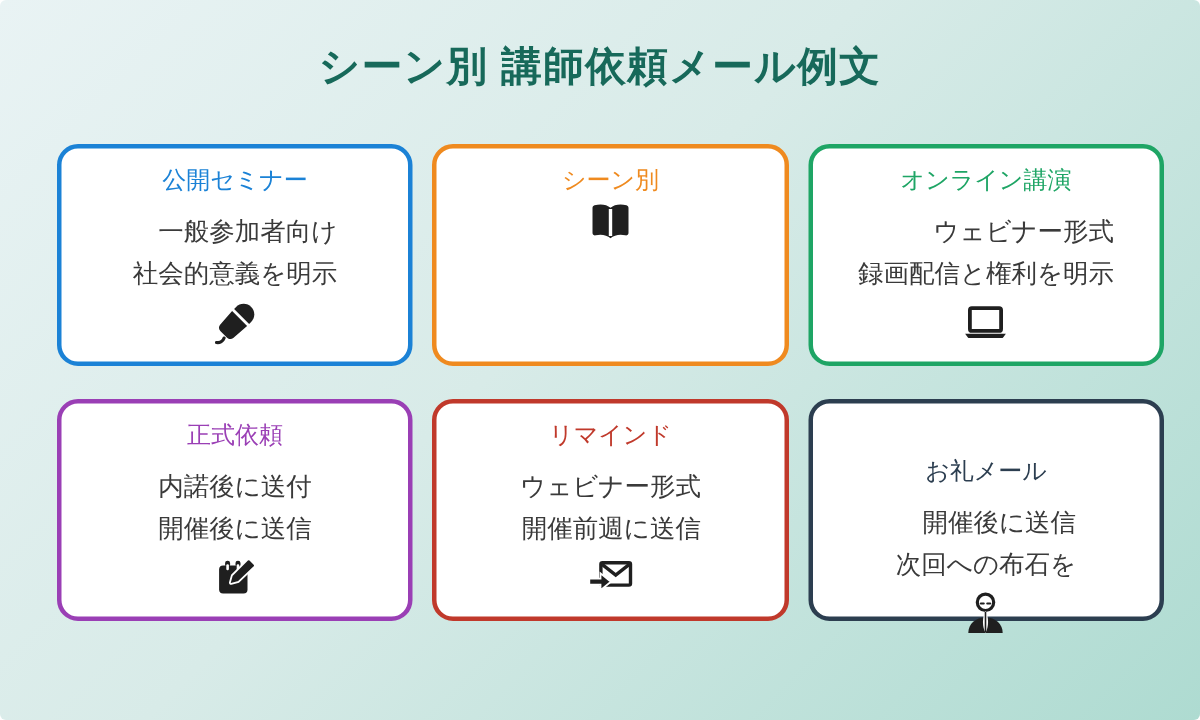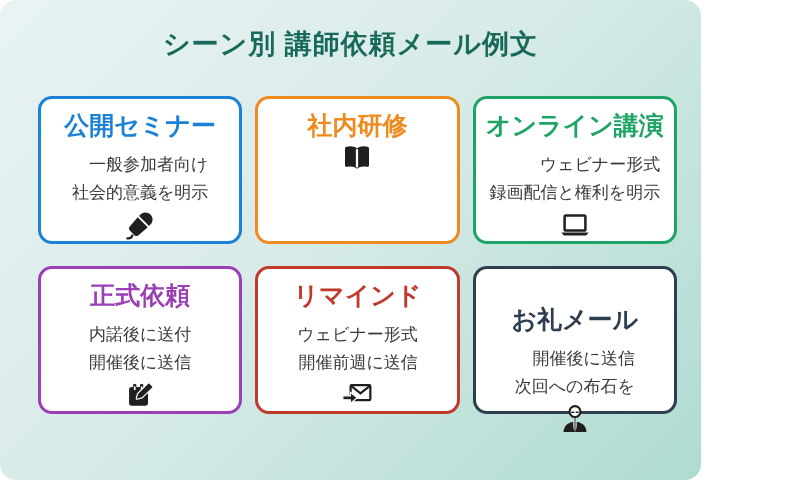--- a/index.html
+++ b/index.html
@@ -3,23 +3,23 @@
 <meta charset="utf-8">
 <style>
   html, body {
     margin: 0;
     padding: 0;
     background: #ffffff;
     font-family: "Liberation Sans", "DejaVu Sans", sans-serif;
   }
   .canvas {
     position: relative;
-    width: 701px;
+    width: 800px;
     height: 480px;
-    border-radius: 16px;
+    border-radius: 4px;
     background: linear-gradient(135deg, #e9f3f4 0%, #d8ebe8 45%, #aedbd1 100%);
     overflow: hidden;
     box-sizing: border-box;
   }
   .page-title {
     margin: 0;
     padding-top: 26px;
     text-align: center;
     font-size: 27px;
     font-weight: bold;
@@ -36,22 +36,22 @@
     background: #ffffff;
     border: 3px solid #888;
     border-radius: 14px;
     box-sizing: border-box;
     display: flex;
     flex-direction: column;
     align-items: center;
     padding: 13px 8px 6px 8px;
   }
   .card-title {
-    font-size: 25px;
-    font-weight: bold;
+    font-size: 16px;
+    font-weight: normal;
     line-height: 1.1;
   }
   .card-lines {
     margin-top: 11px;
     text-align: right;
     font-size: 17px;
     line-height: 1.7;
     color: #3a3a3a;
   }
   .card-icon {
@@ -82,21 +82,21 @@
       <div class="card-icon">
         <svg viewBox="0 0 24 24">
           <path fill="#1f1f1f" d="M16.1 2.6c2.9 0 5.3 2.4 5.3 5.3 0 1.5-.6 2.8-1.6 3.8l-1 1-7.5-7.5 1-1c1-1 2.3-1.6 3.8-1.6z"></path>
           <path fill="#1f1f1f" d="M10.3 6.2l7.5 7.5-6.9 6c-.9.8-2.3.7-3.1-.1l-3.4-3.4c-.8-.8-.9-2.2-.1-3.1z"></path>
           <path fill="none" stroke="#1f1f1f" stroke-width="1.6" stroke-linecap="round" d="M6.3 19.8c-.5 1.5-2.1 2.5-3.8 2.2"></path>
         </svg>
       </div>
     </div>
 
     <div class="card" style="border-color: rgb(239, 138, 31);">
-      <div class="card-title" style="color: rgb(239, 138, 31);">社内研修</div>
+      <div class="card-title" style="color: rgb(239, 138, 31);">シーン別</div>
       <div class="card-icon">
         <svg viewBox="0 0 24 24">
           <path fill="#1f1f1f" d="M12 5.6C10.2 4 7 3.5 4 4.4c-.6.2-1 .7-1 1.3v12.5c0 .8.8 1.4 1.6 1.2 2.6-.7 5.6-.2 7.4 1.5 1.8-1.7 4.8-2.2 7.4-1.5.8.2 1.6-.4 1.6-1.2V5.7c0-.6-.4-1.1-1-1.3-3-.9-6.2-.4-8 1.2z"></path>
           <path fill="none" stroke="#ffffff" stroke-width="1.7" d="M12 6.2v13.6"></path>
         </svg>
       </div>
     </div>
 
     <div class="card" style="border-color: rgb(30, 165, 101);">
       <div class="card-title" style="color: rgb(30, 165, 101);">オンライン講演</div>

